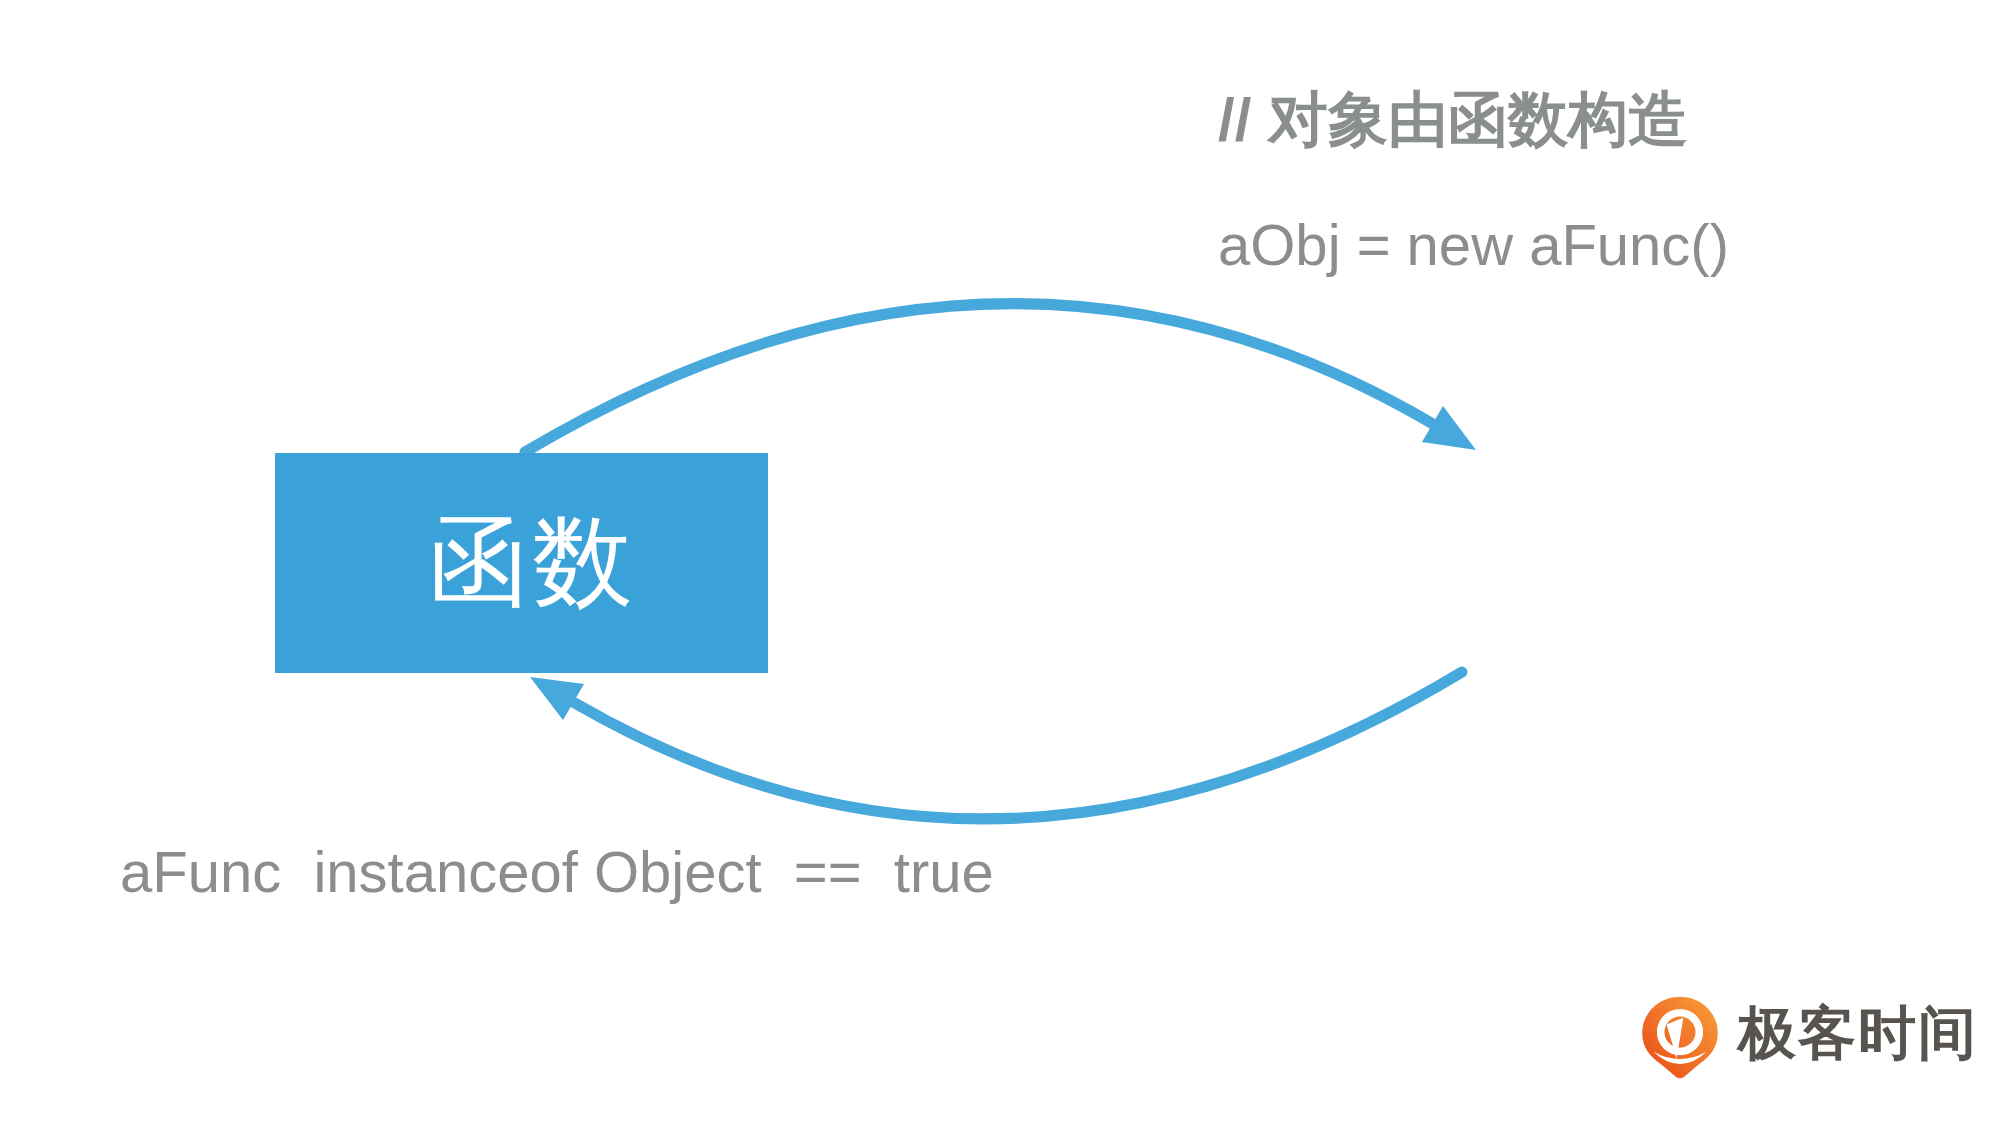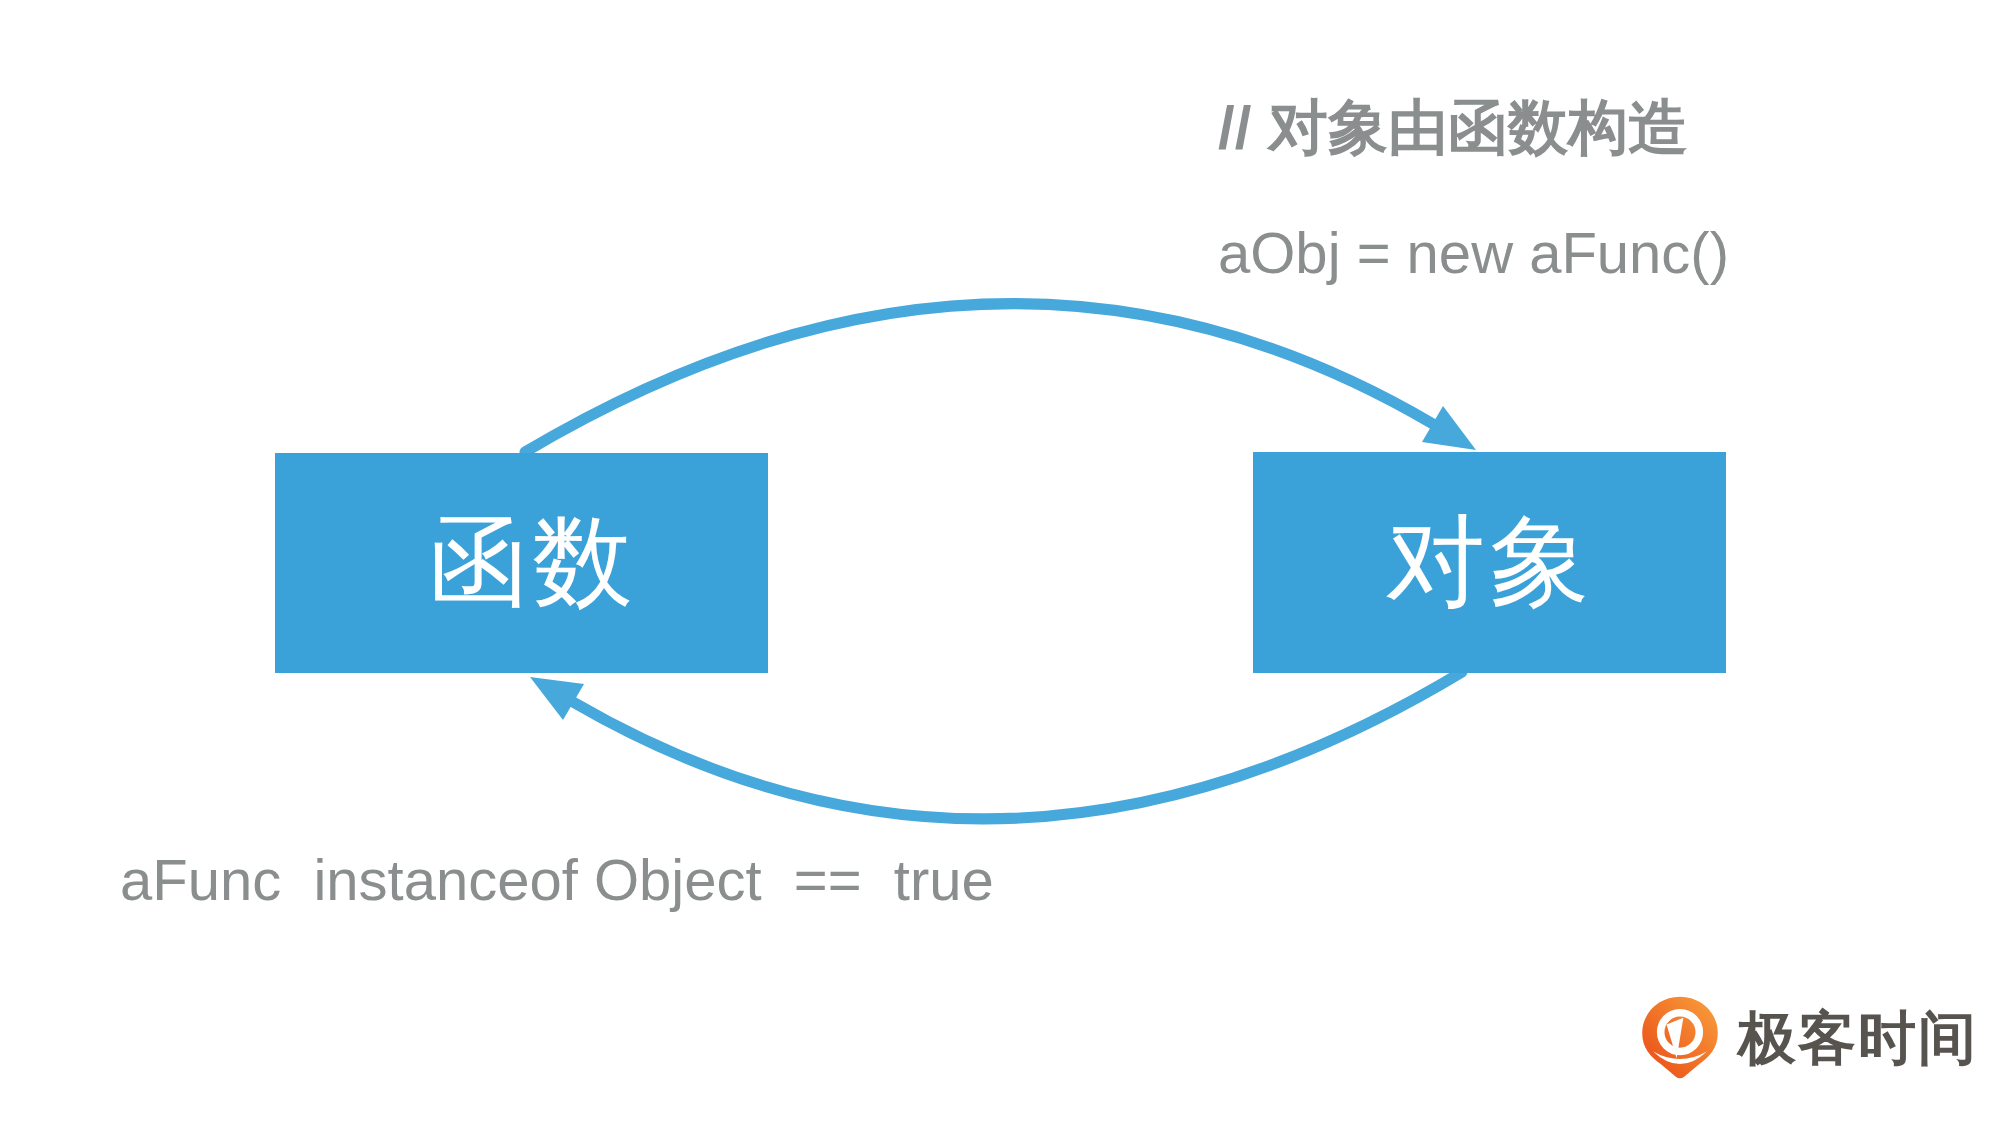--- a/index.html
+++ b/index.html
@@ -33,21 +33,20 @@
   .node .node-label {
     font-family: "Liberation Serif", serif;
     font-size: 100px;
     color: #ffffff;
     letter-spacing: 4px;
     line-height: 1;
   }
   .annot {
     position: absolute;
     color: #8A8E8E;
-    margin-top: 8px;
   }
   .annot .comment {
     margin: 0;
     font-size: 60px;
     font-weight: 600;
     line-height: 1.05;
     white-space: pre;
   }
   .annot .code {
     margin: 64px 0 0 0;
@@ -68,20 +67,21 @@
     align-items: center;
     gap: 16px;
   }
   .logo .pin { width: 84px; height: 84px; }
   .logo .logo-text {
     font-size: 58px;
     font-weight: 700;
     color: #57534F;
     letter-spacing: 2px;
     line-height: 1;
+    font-family: Liberation Mono, monospace;
   }
 </style>
 </head>
 <body>
 
 <div class="stage">
 
   <svg class="arrows" viewBox="0 0 2000 1124" xmlns="http://www.w3.org/2000/svg">
 
     <path d="M 525 452 Q 1000 170 1433 424" fill="none" stroke="#47A8DC" stroke-width="11" stroke-linecap="round"></path>
@@ -93,23 +93,20 @@
 
   <div class="annot top">
     <p class="comment">// 对象由函数构造</p>
     <p class="code">aObj = new aFunc()</p>
   </div>
 
   <div class="node left">
     <span class="node-label">函数</span>
   </div>
 
-  <div class="node right">
-    <span class="node-label">对象</span>
-  </div>
 
   <div class="annot bottom">
     <p class="code">aFunc  instanceof Object  ==  true</p>
   </div>
 
   <div class="logo">
     <svg class="pin" viewBox="0 0 100 100" xmlns="http://www.w3.org/2000/svg">
       <defs>
         <linearGradient id="gt-orange" x1="0" y1="1" x2="1" y2="0">
           <stop offset="0" stop-color="#E94715"></stop>

